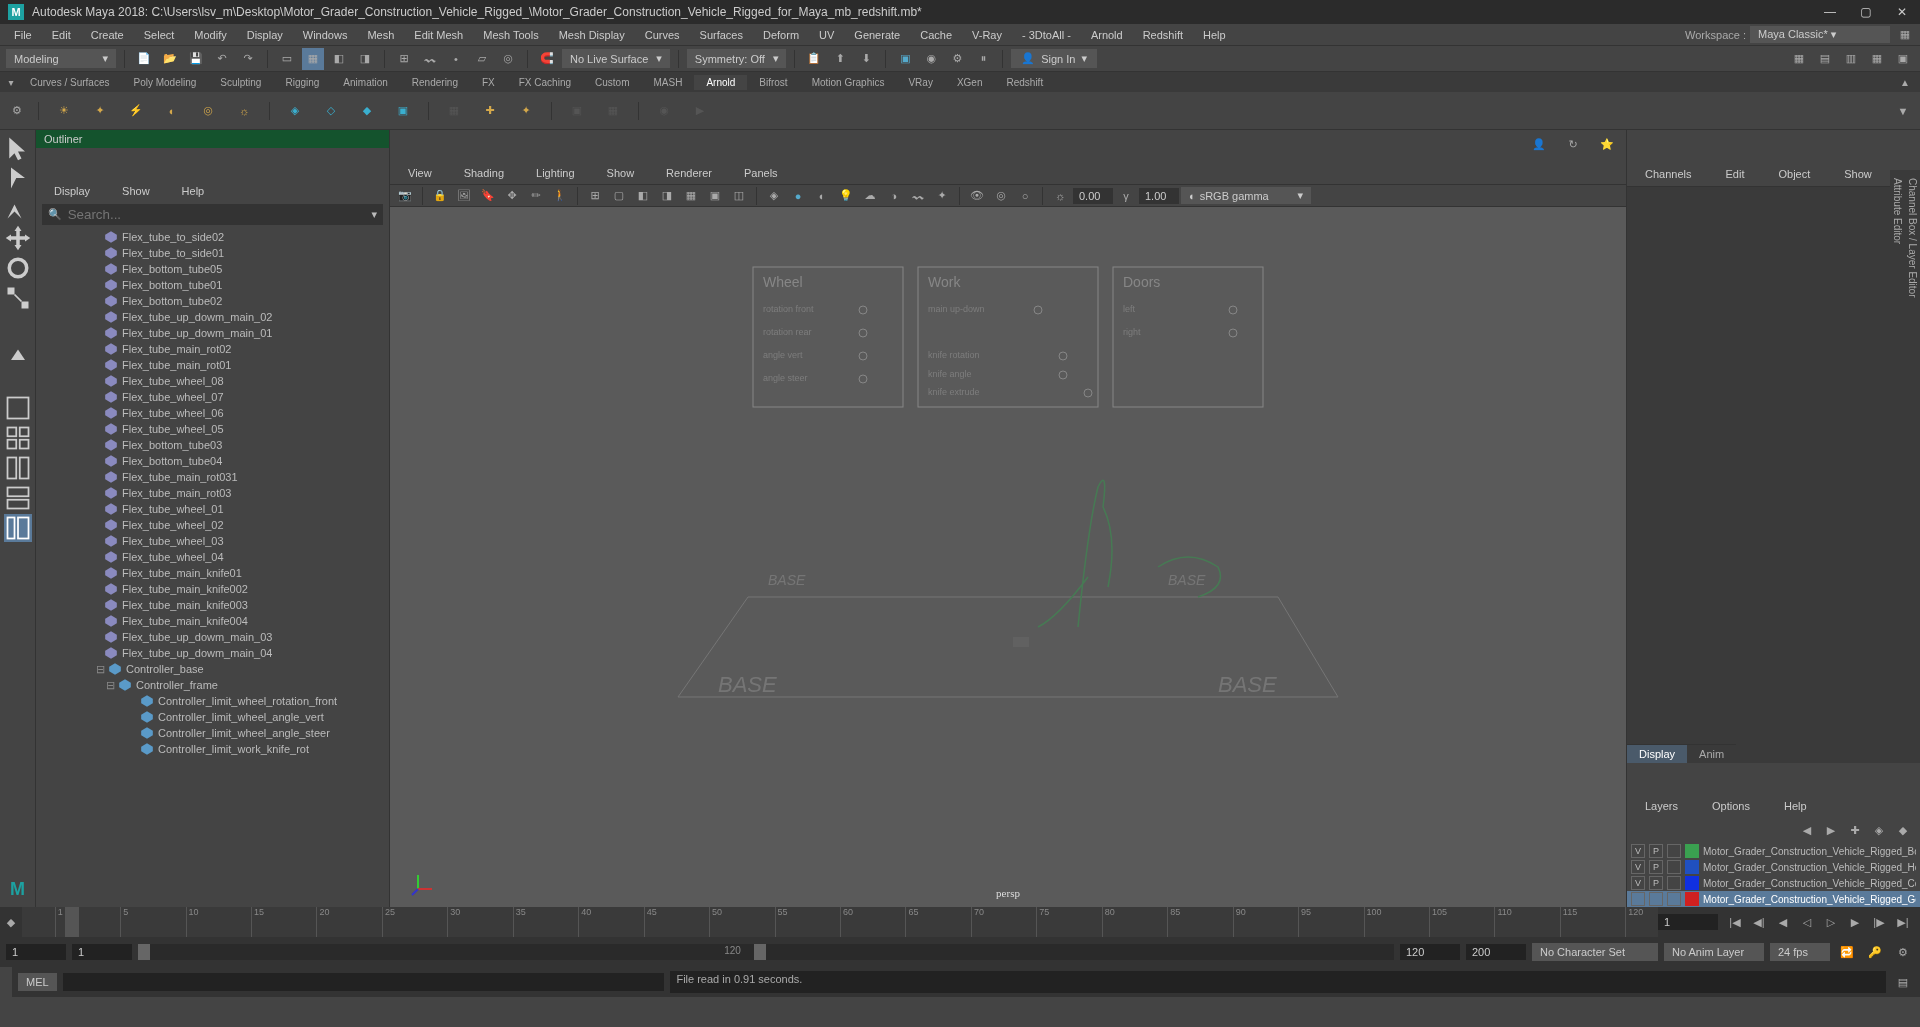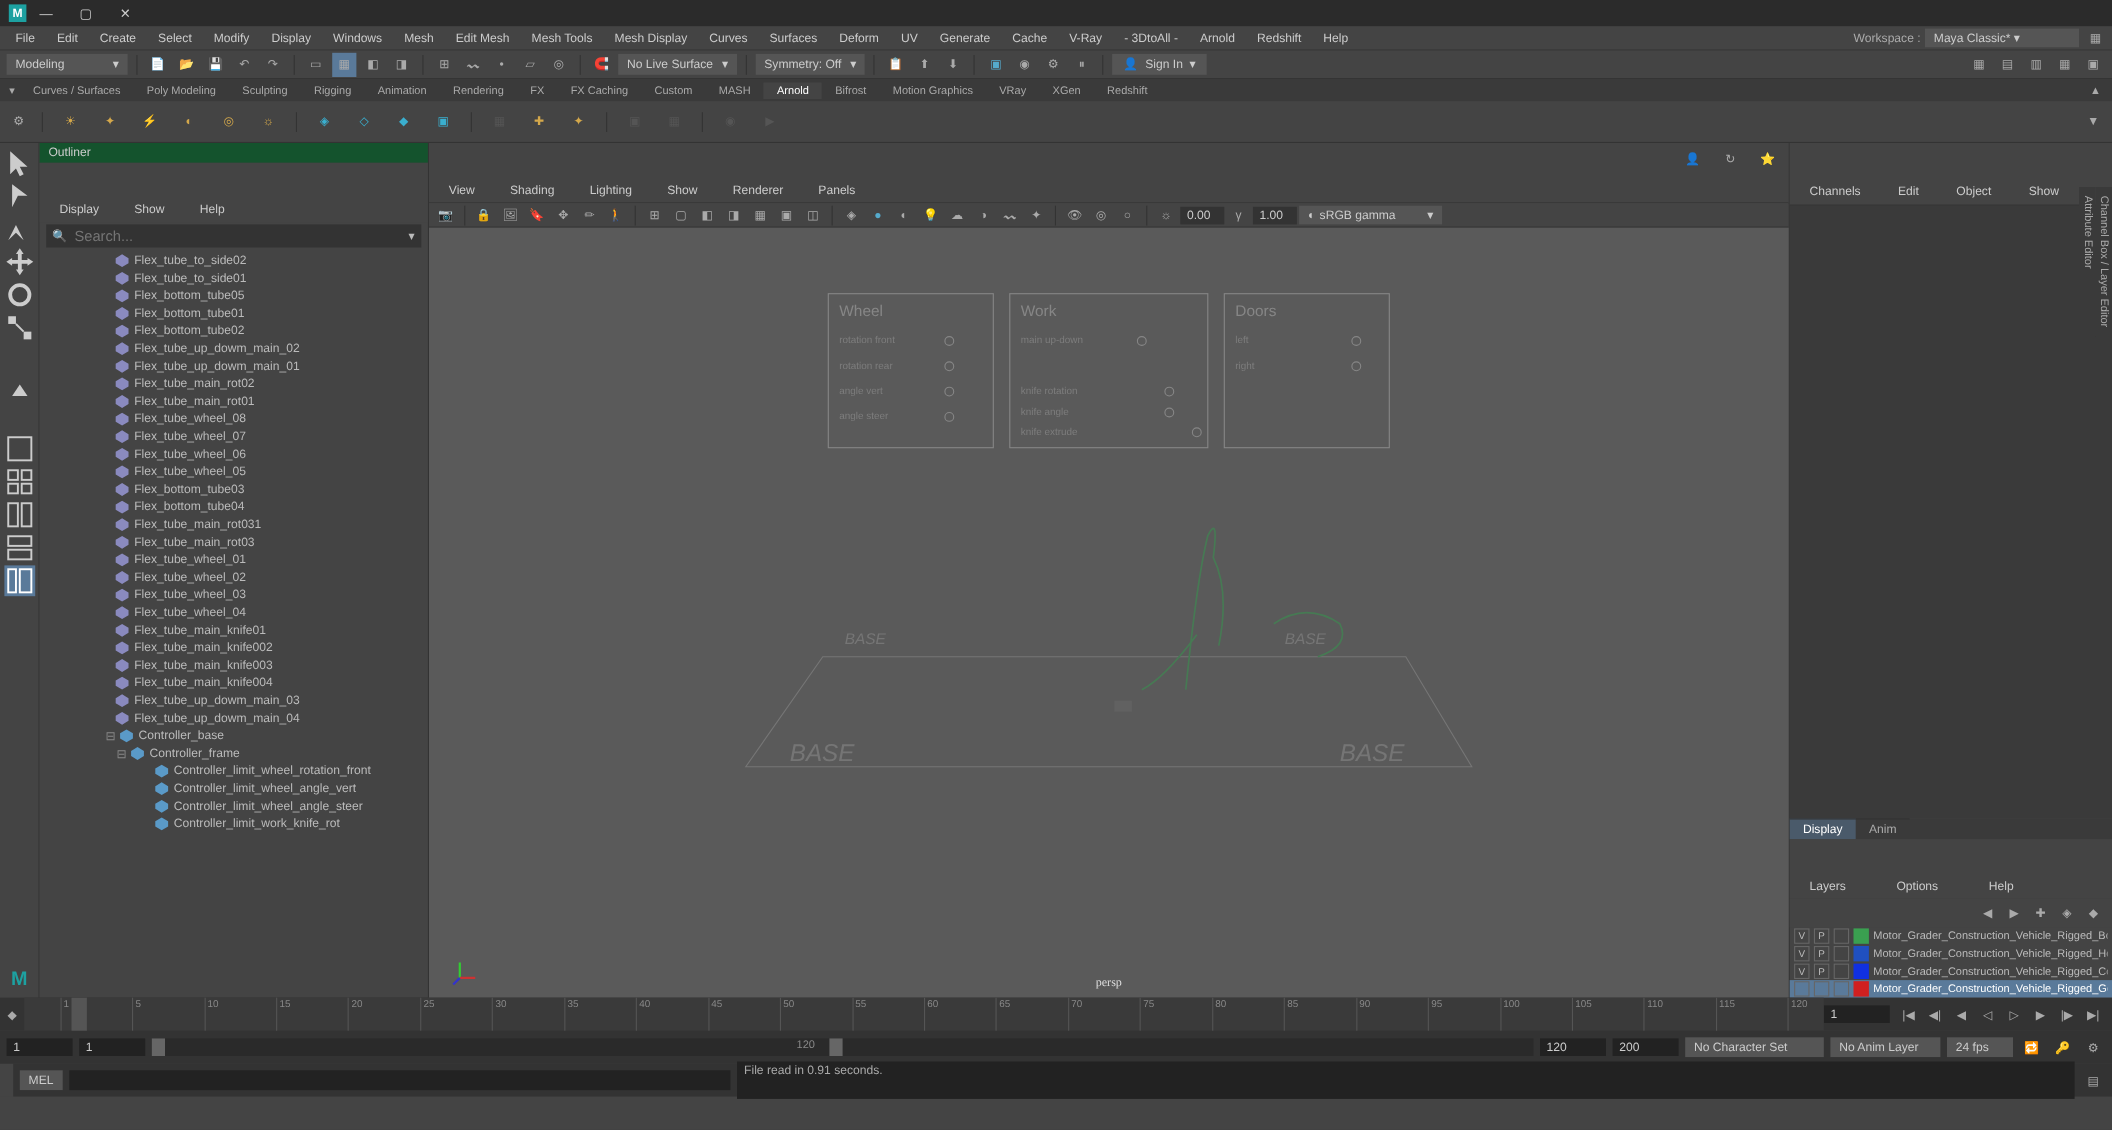--- a/index.html
+++ b/index.html
@@ -71,21 +71,21 @@
 
 
 .right-panel { width: 294px; background: #444; border-left: 1px solid #333; display: flex; flex-direction: column; }
 .right-tabs-vertical { position: absolute; right: 0; top: 170px; writing-mode: vertical-rl; display: flex; flex-direction: column; gap: 0; }
 .vtab { background: #3a3a3a; padding: 8px 2px; font-size: 10px; color: #aaa; cursor: pointer; }
 .channels-header { background: #444; padding: 4px 8px; display: flex; gap: 14px; color: #bbb; border-bottom: 1px solid #333; }
 .channels-body { flex: 1; background: #3a3a3a; }
 .display-tabs { background: #3a3a3a; display: flex; }
 .display-tab { padding: 3px 12px; cursor: pointer; color: #aaa; border-top: 1px solid #333; }
 .display-tab.active { background: #4a5a6a; color: #fff; }
-.layers-menubar { background: #444; padding: 3px 8px; display: flex; gap: 26px; color: #bbb; }
+.layers-menubar { background: #444; padding: 3px 8px; display: flex; gap: 14px; color: #bbb; }
 .layers-toolbar { background: #444; padding: 2px 6px; display: flex; justify-content: flex-end; gap: 2px; }
 .layer-row { display: flex; align-items: center; height: 16px; padding: 0 4px; gap: 4px; }
 .layer-row.selected { background: #5a7a9a; color: #fff; }
 .layer-cell { width: 14px; height: 14px; border: 1px solid #666; display: flex; align-items: center; justify-content: center; font-size: 9px; }
 .layer-color { width: 14px; height: 14px; }
 .layer-name { flex: 1; font-size: 10px; overflow: hidden; }
 
 
 .timeline { background: #333; height: 30px; display: flex; align-items: center; position: relative; }
 .timeline-ruler { flex: 1; height: 100%; position: relative; background: #3a3a3a; }
@@ -95,30 +95,31 @@
 .time-field { background: #222; color: #ccc; padding: 2px 6px; width: 60px; font-size: 11px; }
 
 .range-slider { background: #333; height: 30px; display: flex; align-items: center; padding: 0 6px; gap: 6px; }
 .range-track { flex: 1; height: 16px; background: #2a2a2a; position: relative; }
 .range-handle { position: absolute; width: 12px; height: 16px; background: #666; }
 
 
 .commandline { background: #333; height: 30px; display: flex; align-items: center; padding: 0 6px; gap: 6px; margin-left: 12px; }
 .cmd-label { background: #555; padding: 3px 8px; color: #ccc; }
 .cmd-input { flex: 1; background: #222; height: 18px; }
-.cmd-output { flex: 2; background: #222; height: 34px; padding: 2px 6px; color: #aaa; }
+.cmd-output { flex: 2; background: #222; height: 22px; padding: 2px 6px; color: #aaa; }
 
 
 .helpline { background: #444; height: 30px; display: flex; align-items: center; padding: 0 6px; }
 </style>
 </head>
 <body>
 
 <div class="titlebar">
   <div class="titlebar-icon">M</div>
+  <div class="titlebar-text">Autodesk Maya 2018: C:\Users\lsv_m\Desktop\Motor_Grader_Construction_Vehicle_Rigged_\Motor_Grader_Construction_Vehicle_Rigged_for_Maya_mb_redshift.mb*</div>
   <div class="titlebar-controls">
     <div class="titlebar-btn">—</div>
     <div class="titlebar-btn">▢</div>
     <div class="titlebar-btn">✕</div>
   </div>
 </div>
 
 <div class="menubar">
   <span id="menu-items"><span class="menu-item">File</span><span class="menu-item">Edit</span><span class="menu-item">Create</span><span class="menu-item">Select</span><span class="menu-item">Modify</span><span class="menu-item">Display</span><span class="menu-item">Windows</span><span class="menu-item">Mesh</span><span class="menu-item">Edit Mesh</span><span class="menu-item">Mesh Tools</span><span class="menu-item">Mesh Display</span><span class="menu-item">Curves</span><span class="menu-item">Surfaces</span><span class="menu-item">Deform</span><span class="menu-item">UV</span><span class="menu-item">Generate</span><span class="menu-item">Cache</span><span class="menu-item">V-Ray</span><span class="menu-item">- 3DtoAll -</span><span class="menu-item">Arnold</span><span class="menu-item">Redshift</span><span class="menu-item">Help</span></span>
   <div class="menubar-right">

